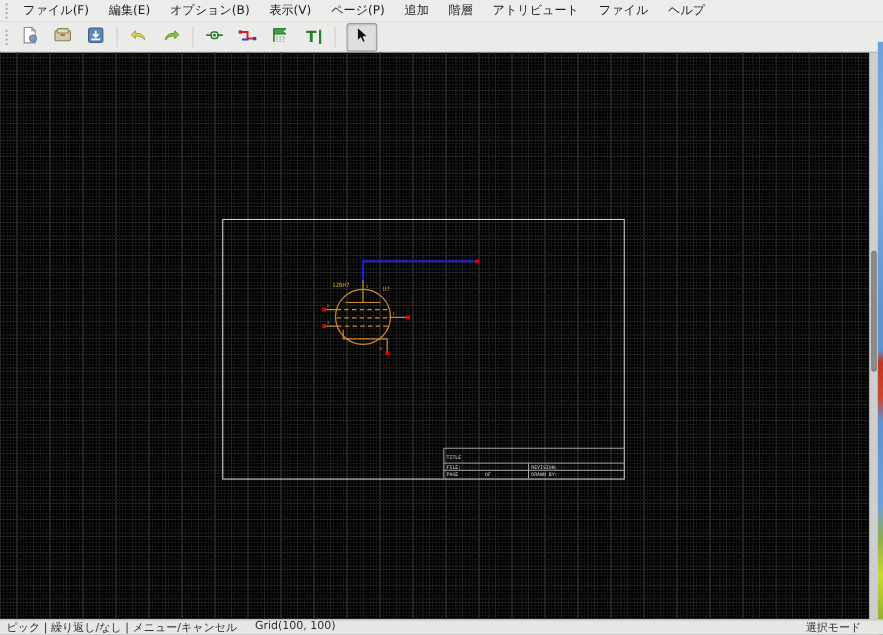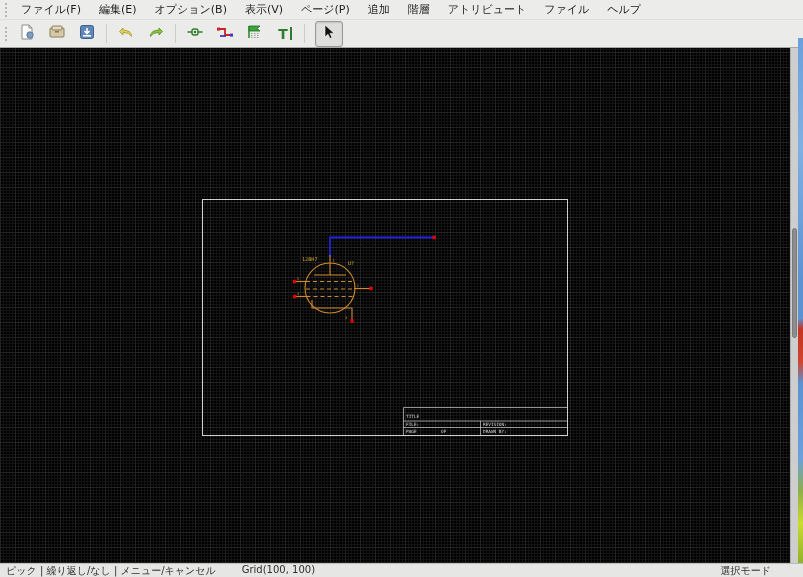--- a/index.html
+++ b/index.html
@@ -45,22 +45,22 @@
       #6aa0dc 0%, #7fb0e4 20%, #5b92d2 45%, #5b92d2 52%,
       #c23522 54%, #d0452c 60%, #5b92d2 64%,
       #6aa0dc 78%, #8fae4a 84%, #cadc2e 90%, #7da32c 100%);}
   
   .statusbar{
     position:absolute;top:563px;left:0;width:803px;height:14px;
     background:#e6e6e4;border-top:1px solid #bcbcba;box-sizing:border-box;
     display:flex;font-size:10px;color:#2e2e2e;
   }
   .statusbar .left{margin-left:6px;white-space:nowrap;}
-  .statusbar .grid{margin-left:26px;white-space:nowrap;}
-  .statusbar .mode{margin-left:auto;margin-right:32px;white-space:nowrap;}
+  .statusbar .grid{margin-left:16px;white-space:nowrap;}
+  .statusbar .mode{margin-left:auto;margin-right:20px;white-space:nowrap;}
   
   .canvas text{font-family:"DejaVu Sans Mono","Liberation Mono",monospace;}
 </style>
 </head>
 <body>
 
 <div class="menubar">
   <span class="grip">
       <i></i>
       <i></i>

